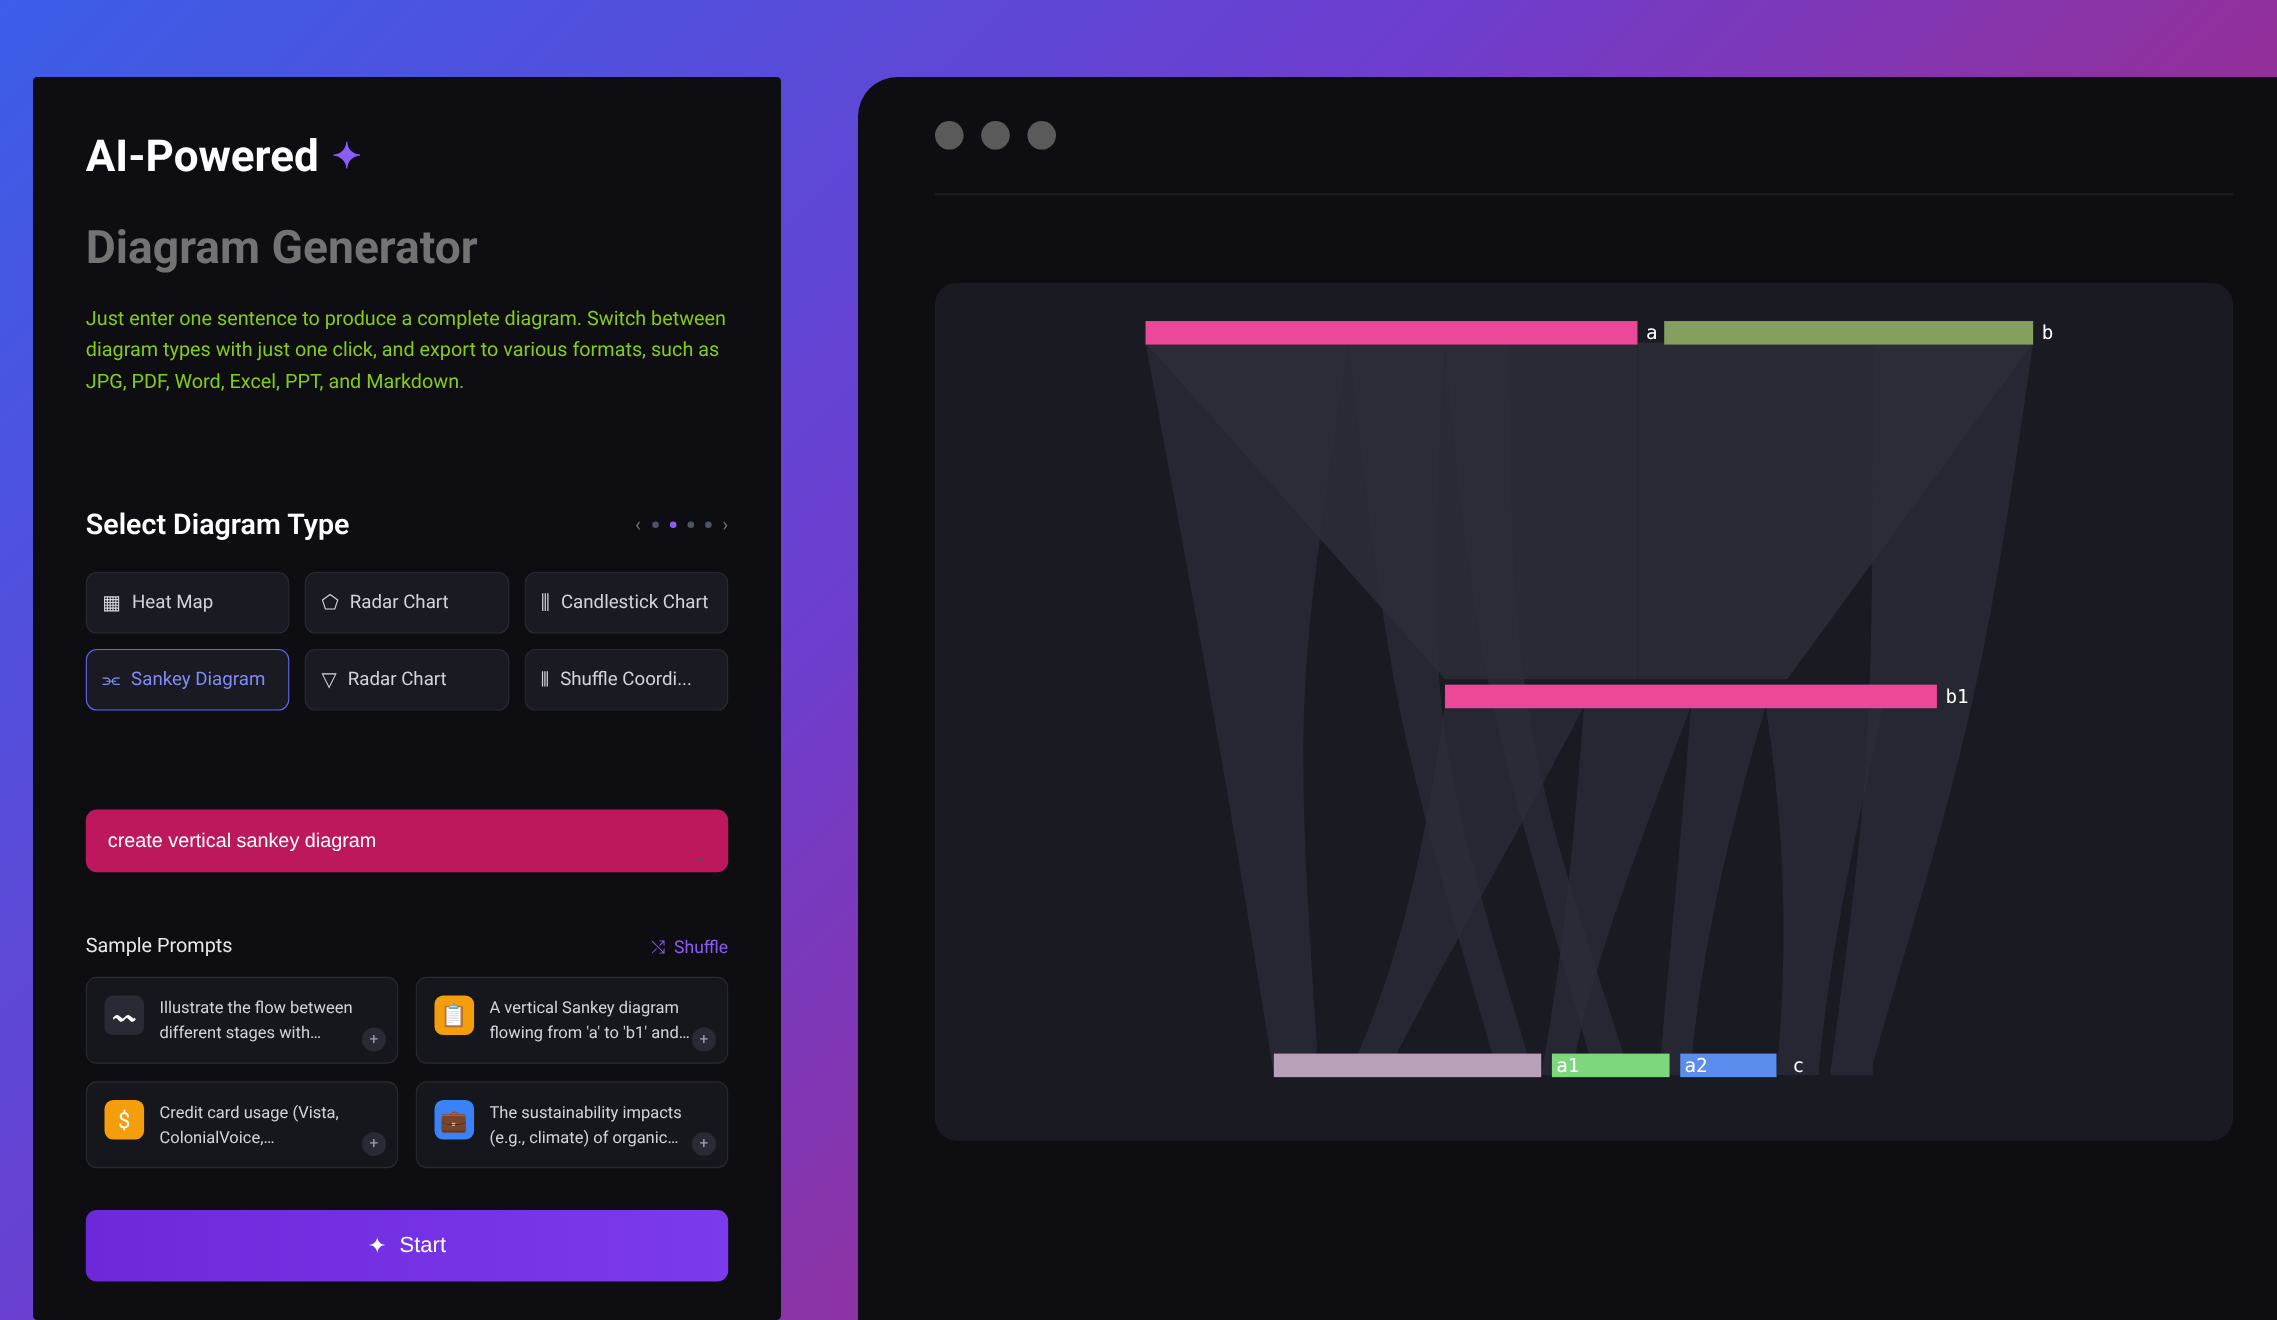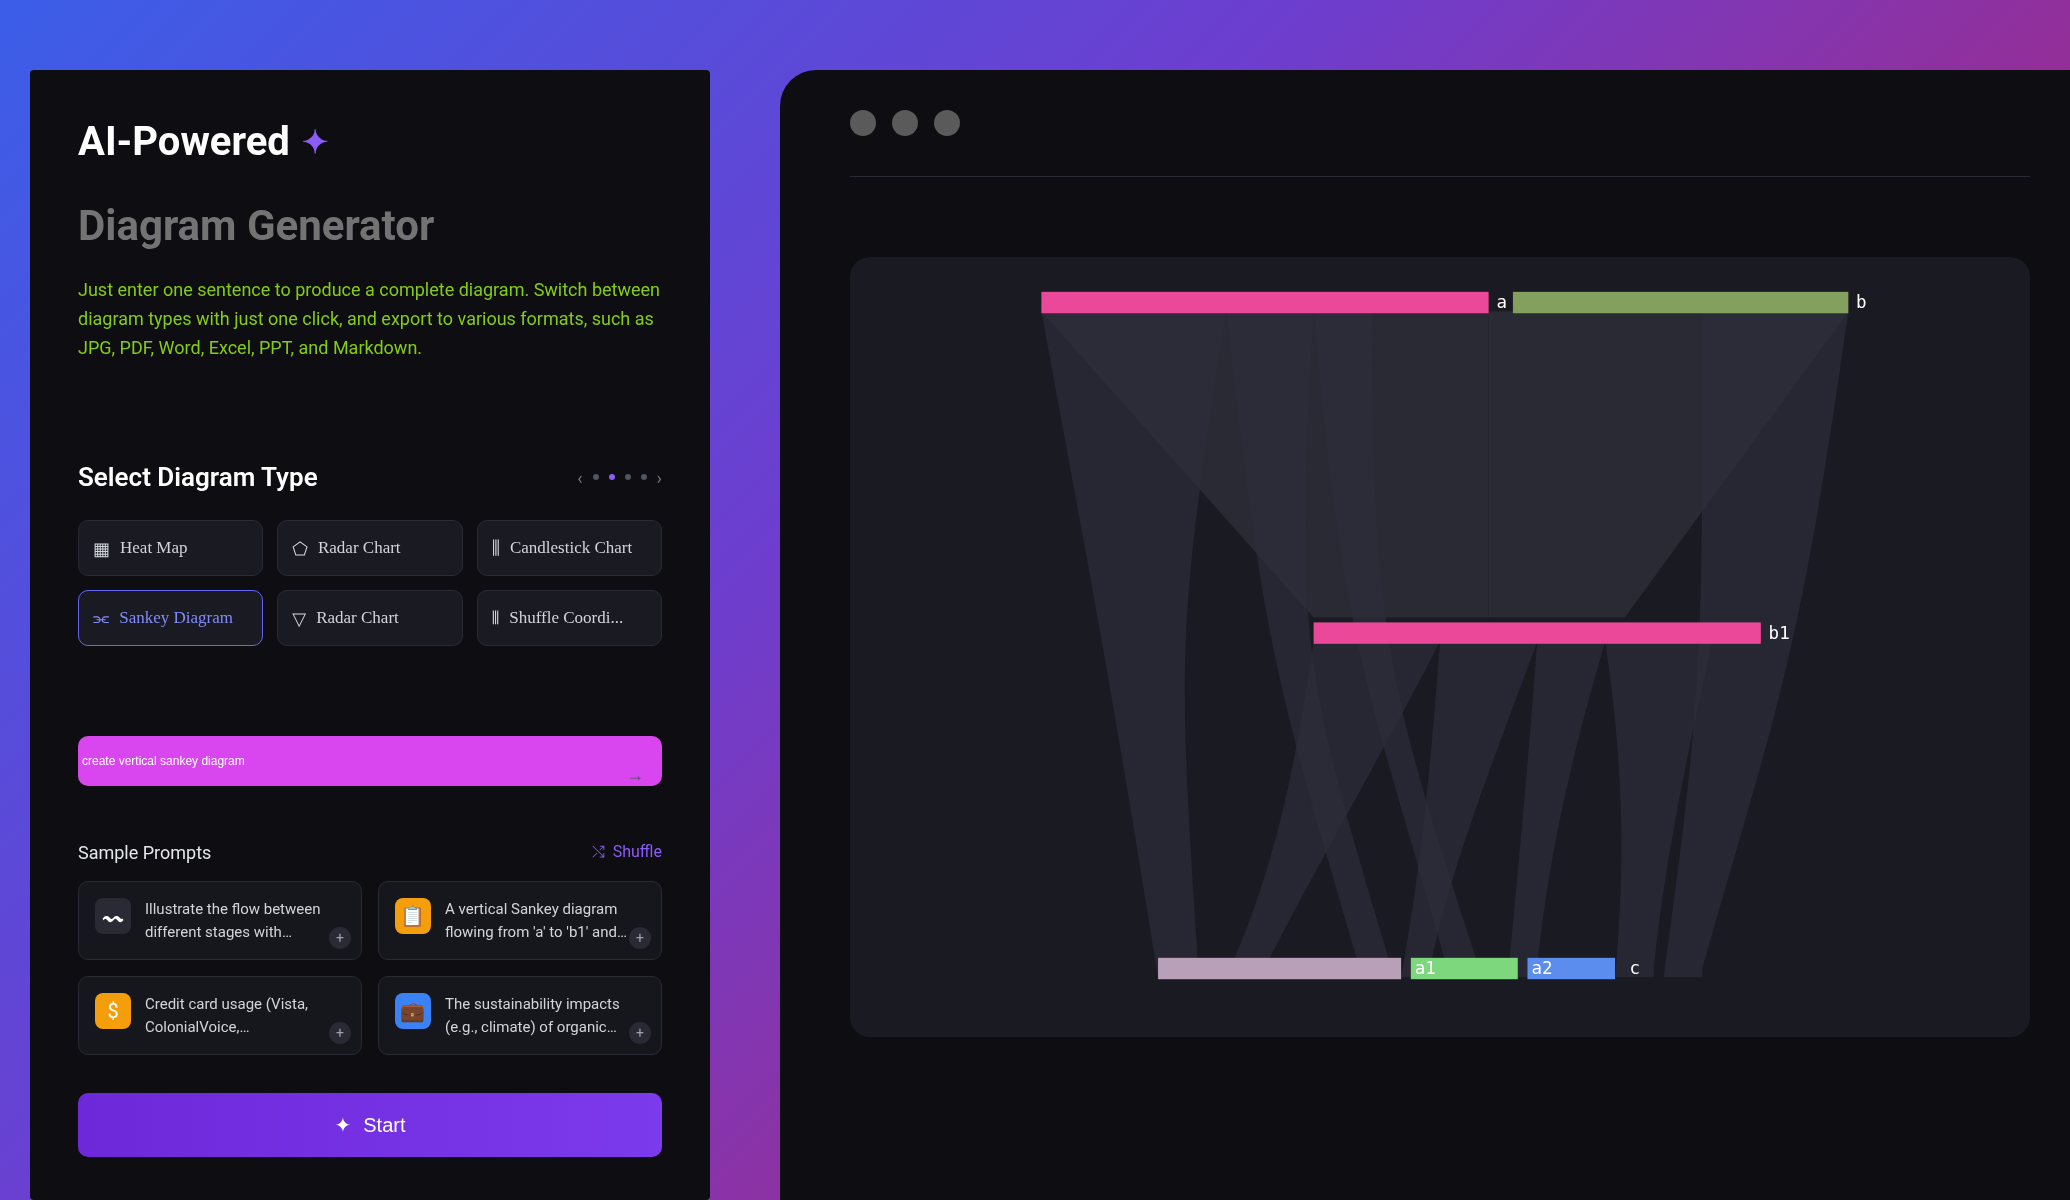--- a/index.html
+++ b/index.html
@@ -89,50 +89,50 @@
       cursor: pointer;
       white-space: nowrap;
       overflow: hidden;
       text-overflow: ellipsis;
     }
     .diagram-btn.selected {
       border-color: #6366f1;
       color: #818cf8;
     }
     .diagram-icon { font-size: 18px; flex-shrink: 0; }
-    .diagram-btn span.lbl { overflow: hidden; text-overflow: ellipsis; font-family: Liberation Serif, serif; }
+    .diagram-btn span.lbl { overflow: hidden; text-overflow: ellipsis; }
     
     .prompt-input {
-      background: #d946ef;
+      background: #be185d;
       border: none;
       border-radius: 10px;
-      padding: 18px 4px;
+      padding: 18px 20px;
       color: #fff;
-      font-size: 12px;
+      font-size: 18px;
       width: 100%;
       margin-bottom: 28px;
       position: relative;
     }
     .prompt-input-wrap {
       position: relative;
       margin-bottom: 28px;
     }
     .prompt-input-wrap .send-icon {
       position: absolute;
       right: 18px;
       top: 50%;
       transform: translateY(-50%);
       color: #4b5563;
       font-size: 18px;
     }
     
     .sample-header {
       display: flex;
       justify-content: space-between;
-      align-items: flex-start;
+      align-items: flex-end;
       margin-bottom: 18px;
     }
     .sample-title {
       color: #e5e7eb;
       font-size: 18px;
     }
     .shuffle {
       color: #8b5cf6;
       font-size: 16px;
       display: flex;

